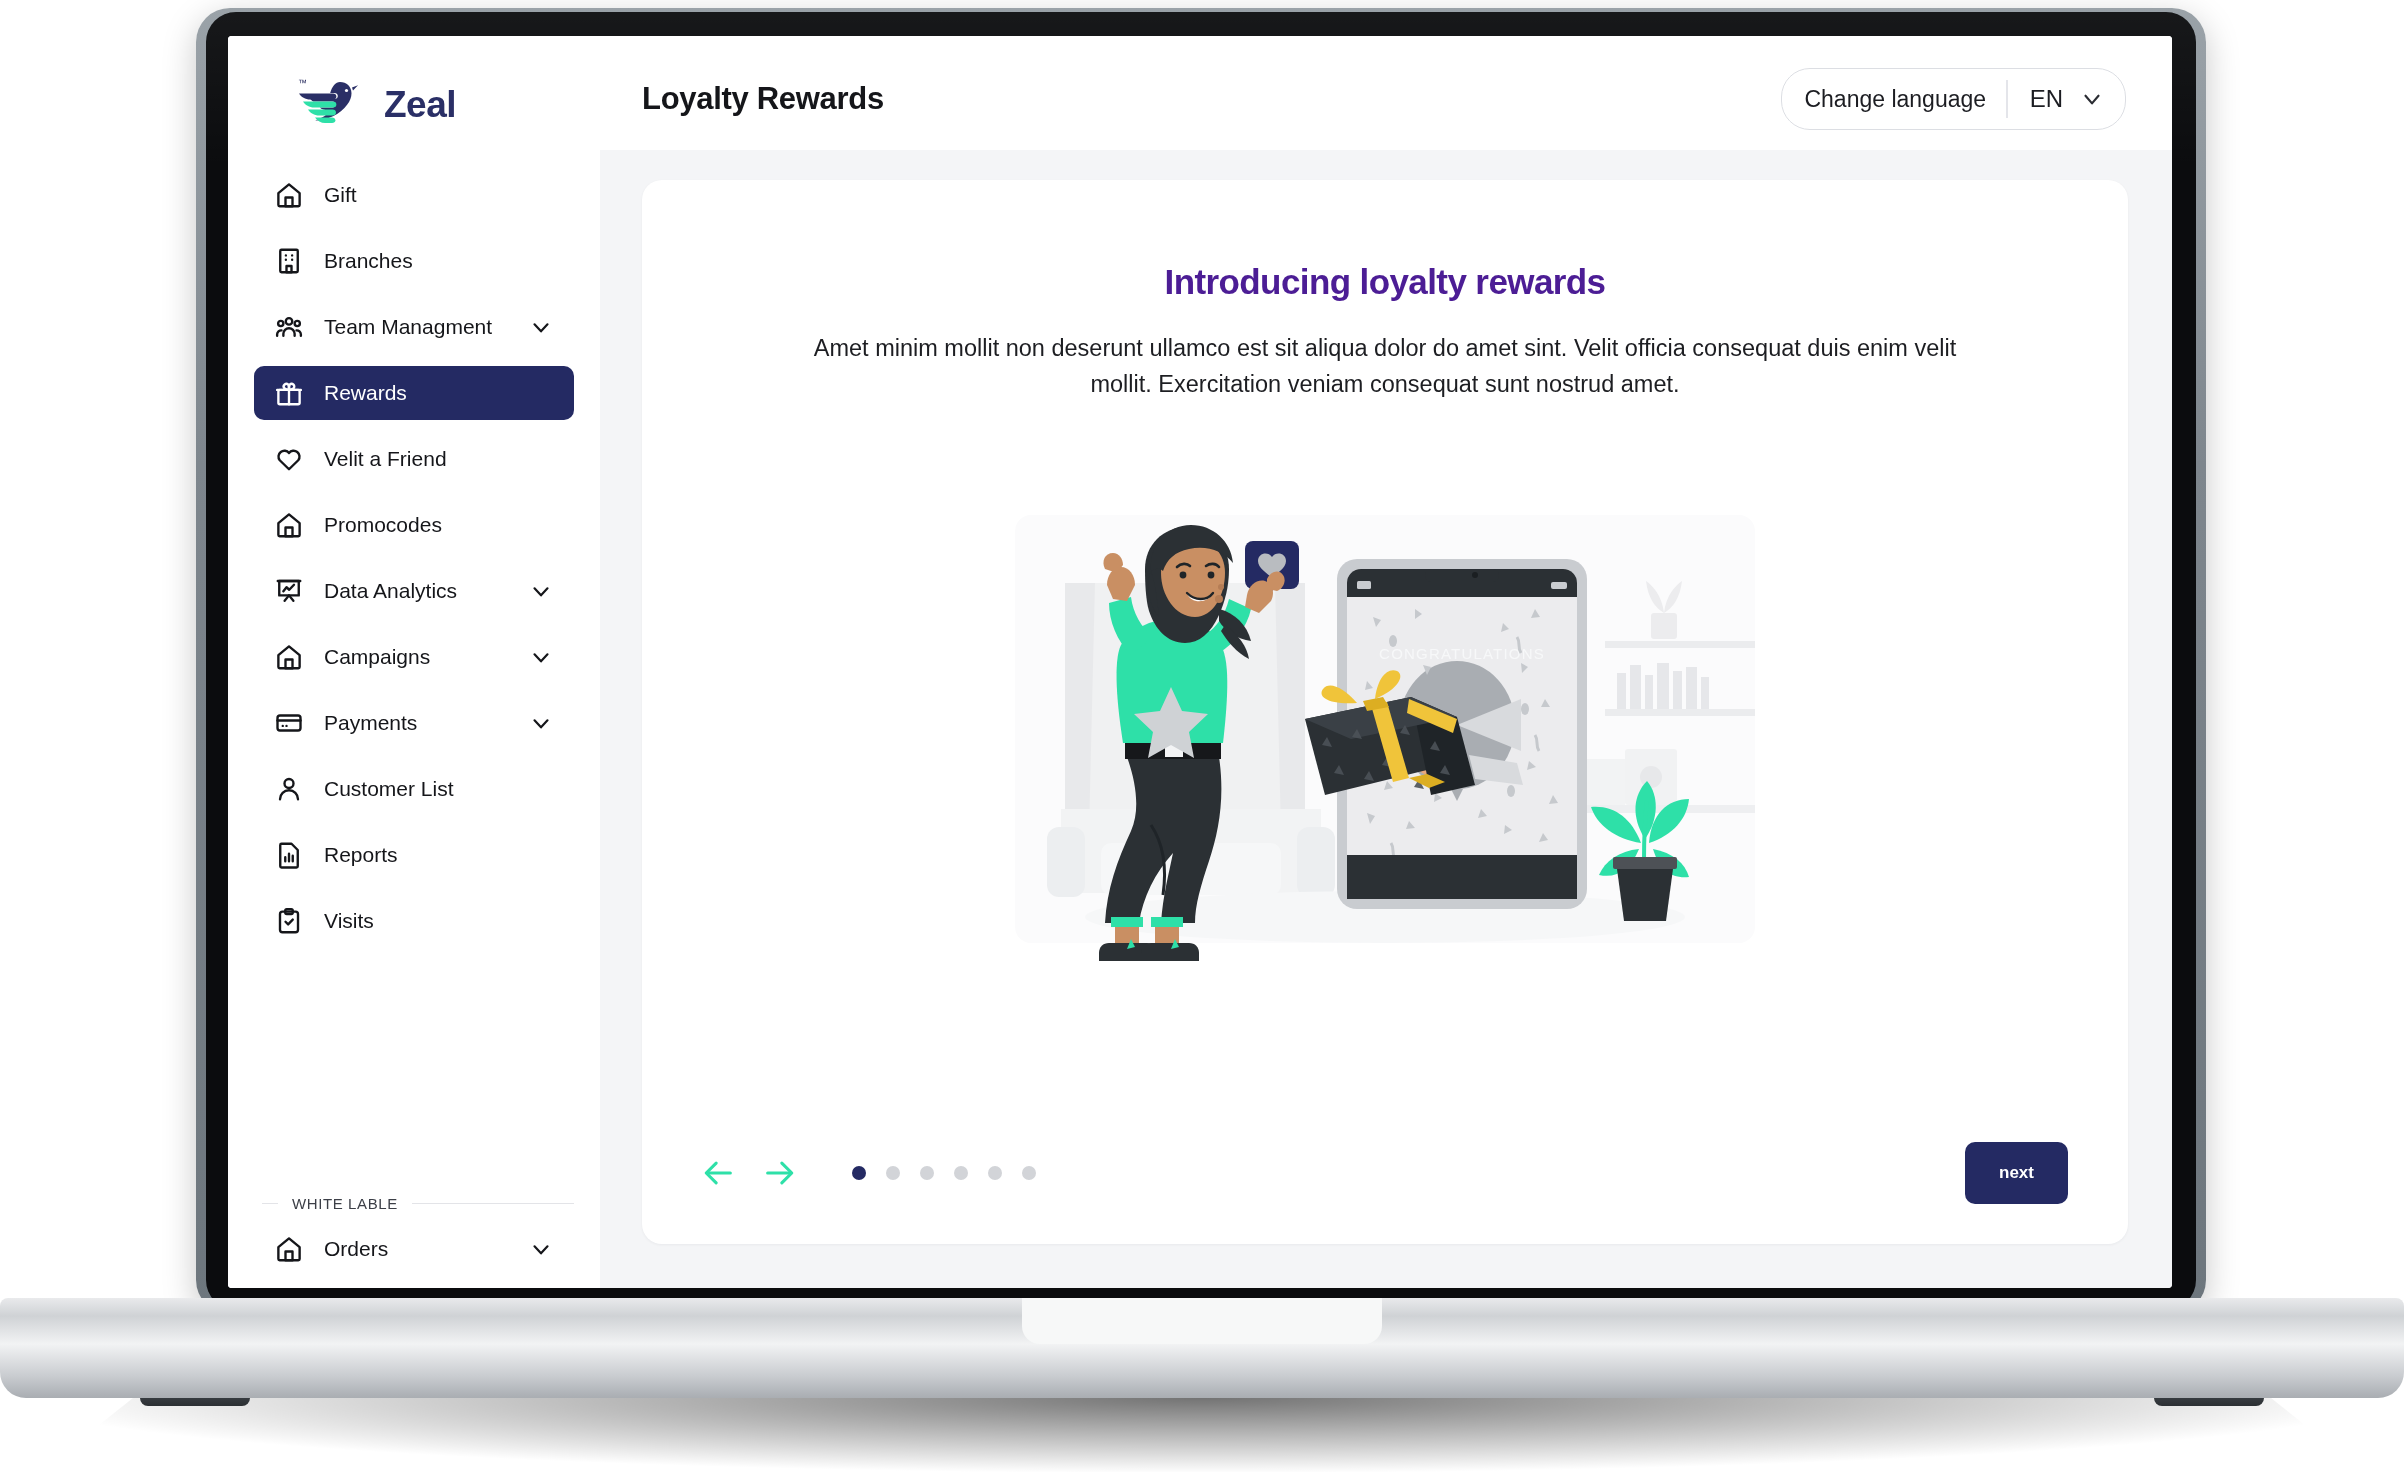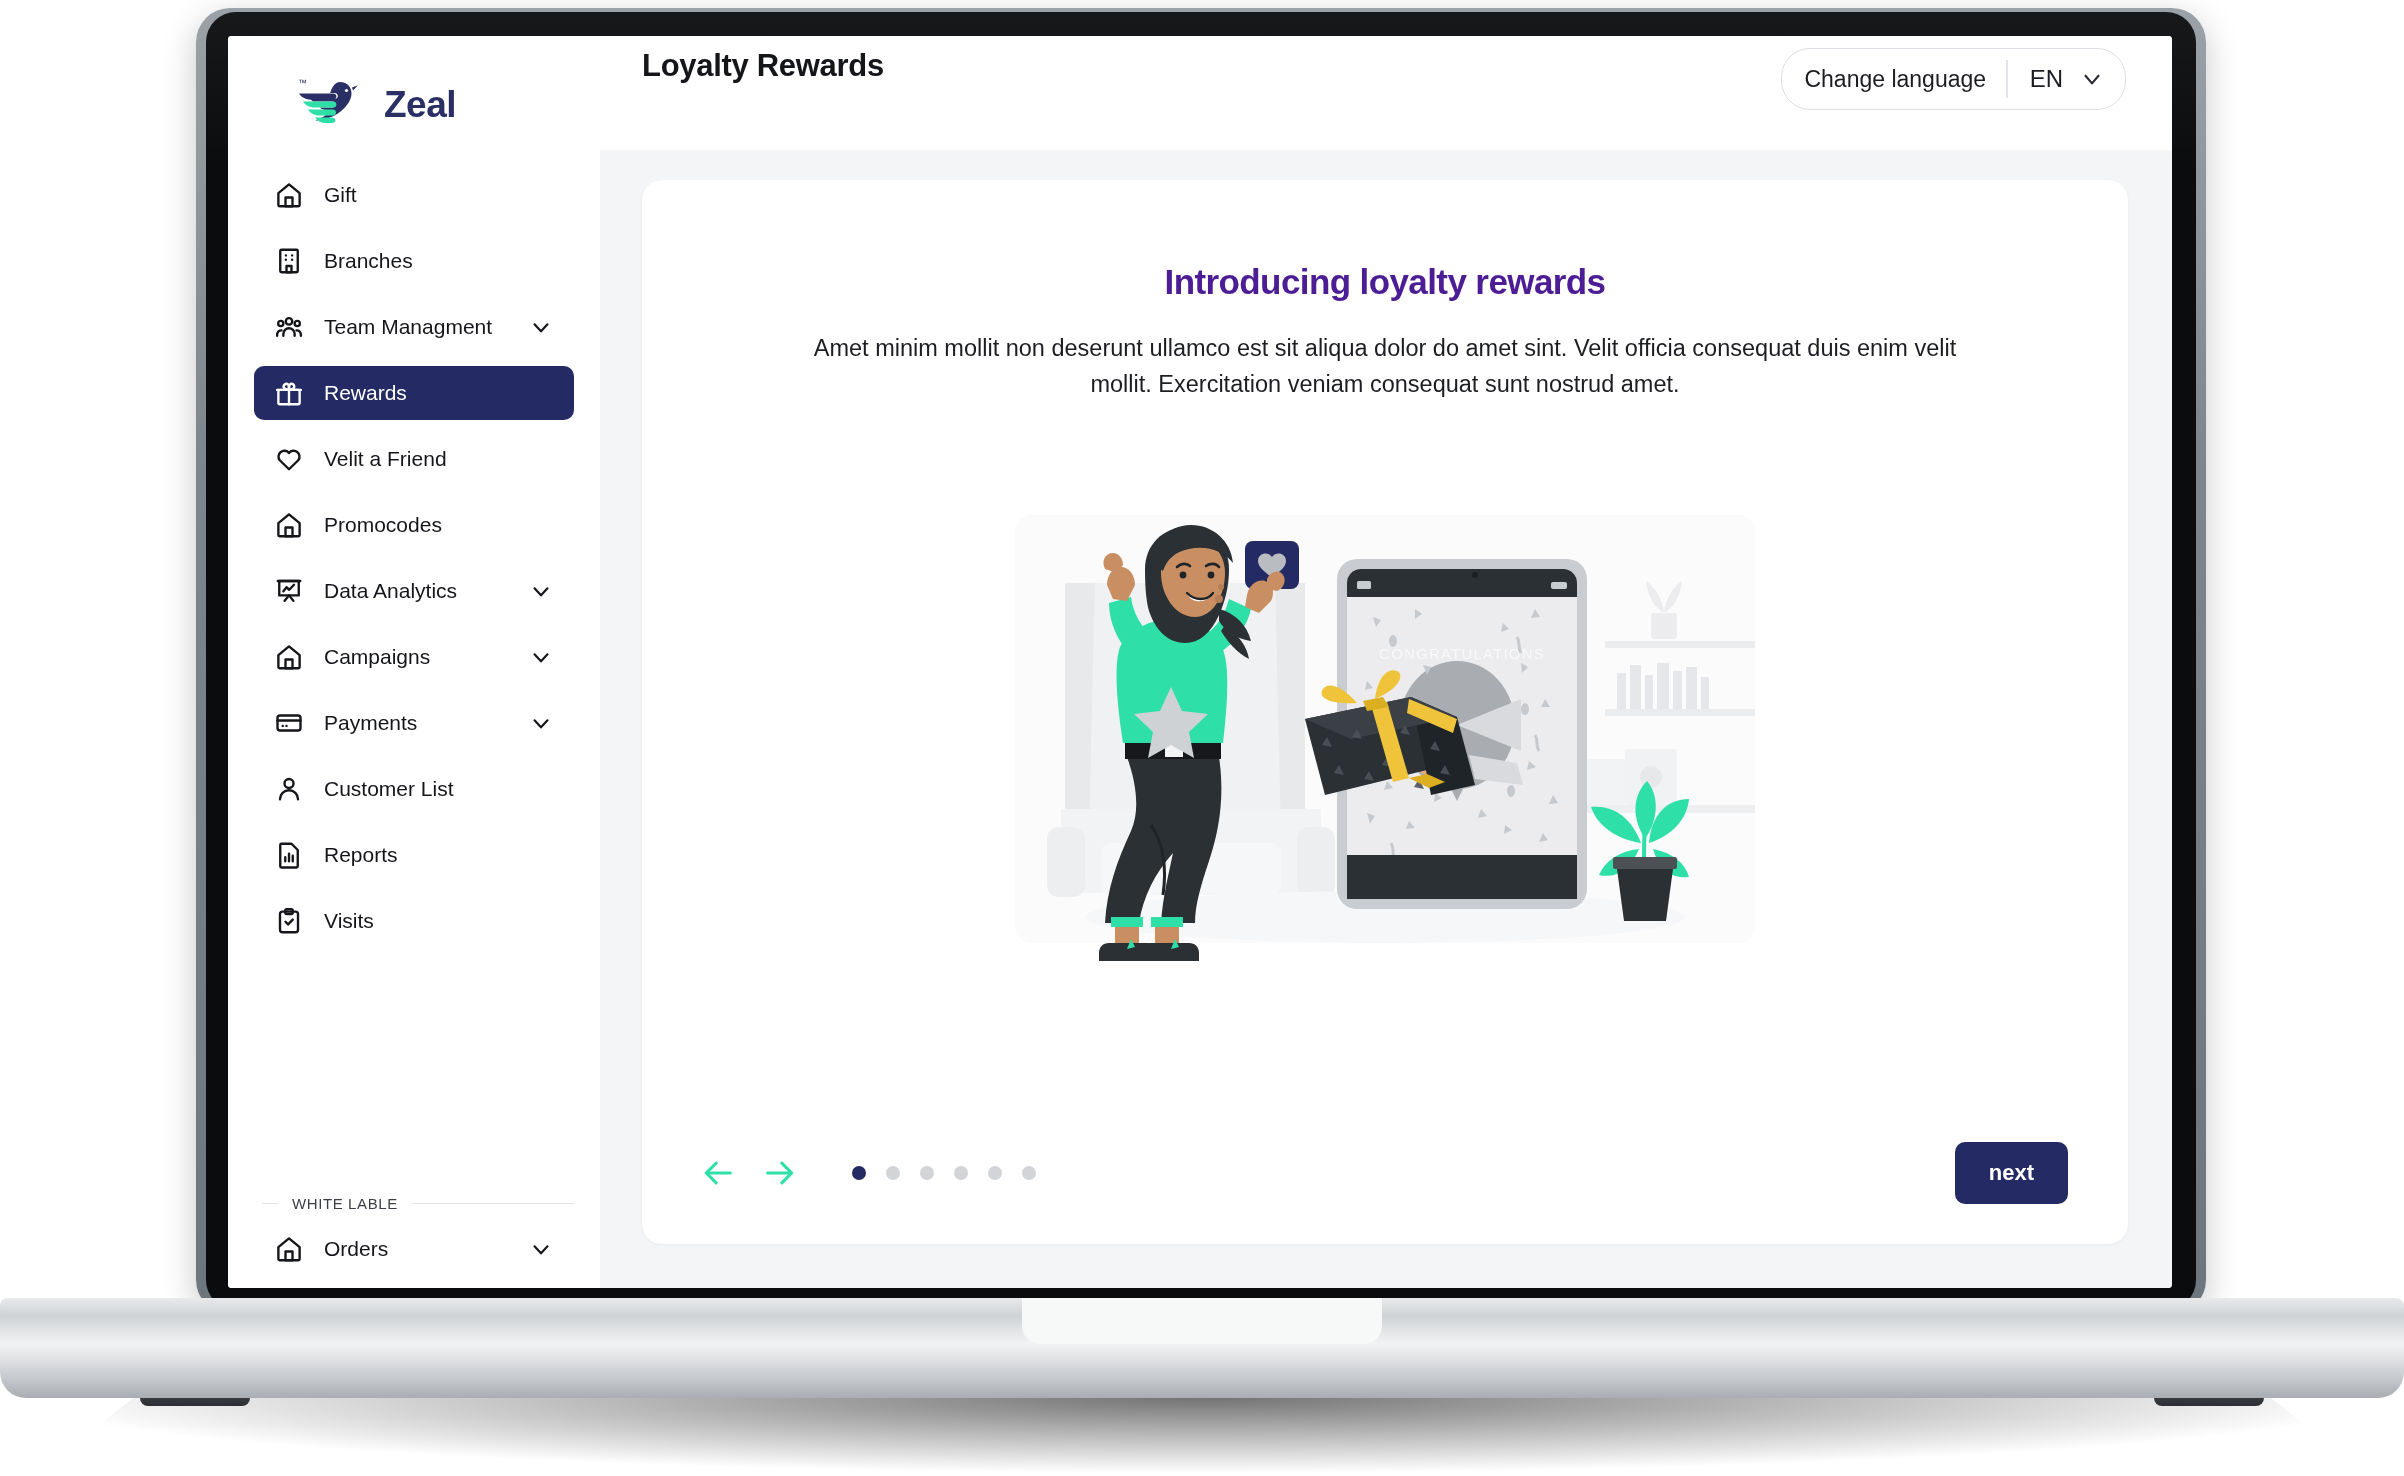--- a/index.html
+++ b/index.html
@@ -81,21 +81,21 @@
   .section-divider .sd-line{ height:1px; background:#e3e4e8; flex:1; }
   .section-divider .sd-line.left{ flex:0 0 16px; }
   .section-divider .sd-text{
     font-size:15px; letter-spacing:.6px; color:#3c3f47; white-space:nowrap;
   }
 
   
   .right{ flex:1; min-width:0; display:flex; flex-direction:column; }
   .topbar{
     height:114px; background:#fff; flex:0 0 114px;
-    display:flex; align-items:flex-start; padding:12px 46px 0 42px; gap:4px;
+    display:flex; align-items:center; padding:12px 46px 0 42px; gap:4px;
   }
   .page-title{ font-size:31px; font-weight:700; color:#15161a; letter-spacing:-.3px; }
   .topbar-spacer{ flex:1; }
   .pill{
     height:62px; border:1.6px solid #dcdee3; border-radius:14px; background:#fff;
     display:flex; align-items:center; font-size:23px; color:#1c1d22; cursor:pointer;
   }
   .pill-lang{ padding:0 0 0 22px;border-radius:29px; }
   .pill-lang .lang-label{ padding-right:20px; }
   .pill-lang .vsep{ width:1.6px; height:38px; background:#e4e5ea; }
@@ -123,21 +123,21 @@
   .illus{ width:760px; height:520px; }
 
   .card-footer{ display:flex; align-items:center; padding-top:6px; }
   .carousel-ctrls{ display:flex; align-items:center; gap:26px; }
   .arrow-btn{ width:34px; height:34px; cursor:pointer; display:block; }
   .dots{ display:flex; align-items:center; gap:20px; margin-left:30px; }
   .dot{ width:14px; height:14px; border-radius:50%; background:#d2d4d8; cursor:pointer; }
   .dot.active{ background:#242a63; }
   .next-btn{
     margin-left:auto; background:#242a63; color:#fff; border:none;
-    font-family:inherit; font-size:22px; font-weight:600;
+    font-family:inherit; font-size:17px; font-weight:600;
     padding:8px 34px; height:62px; border-radius:10px; cursor:pointer;
   }
 </style>
 </head>
 <body>
 
 <div id="stage">
 
   <div class="laptop-shadow"></div>
   <div class="laptop-outer"></div>

